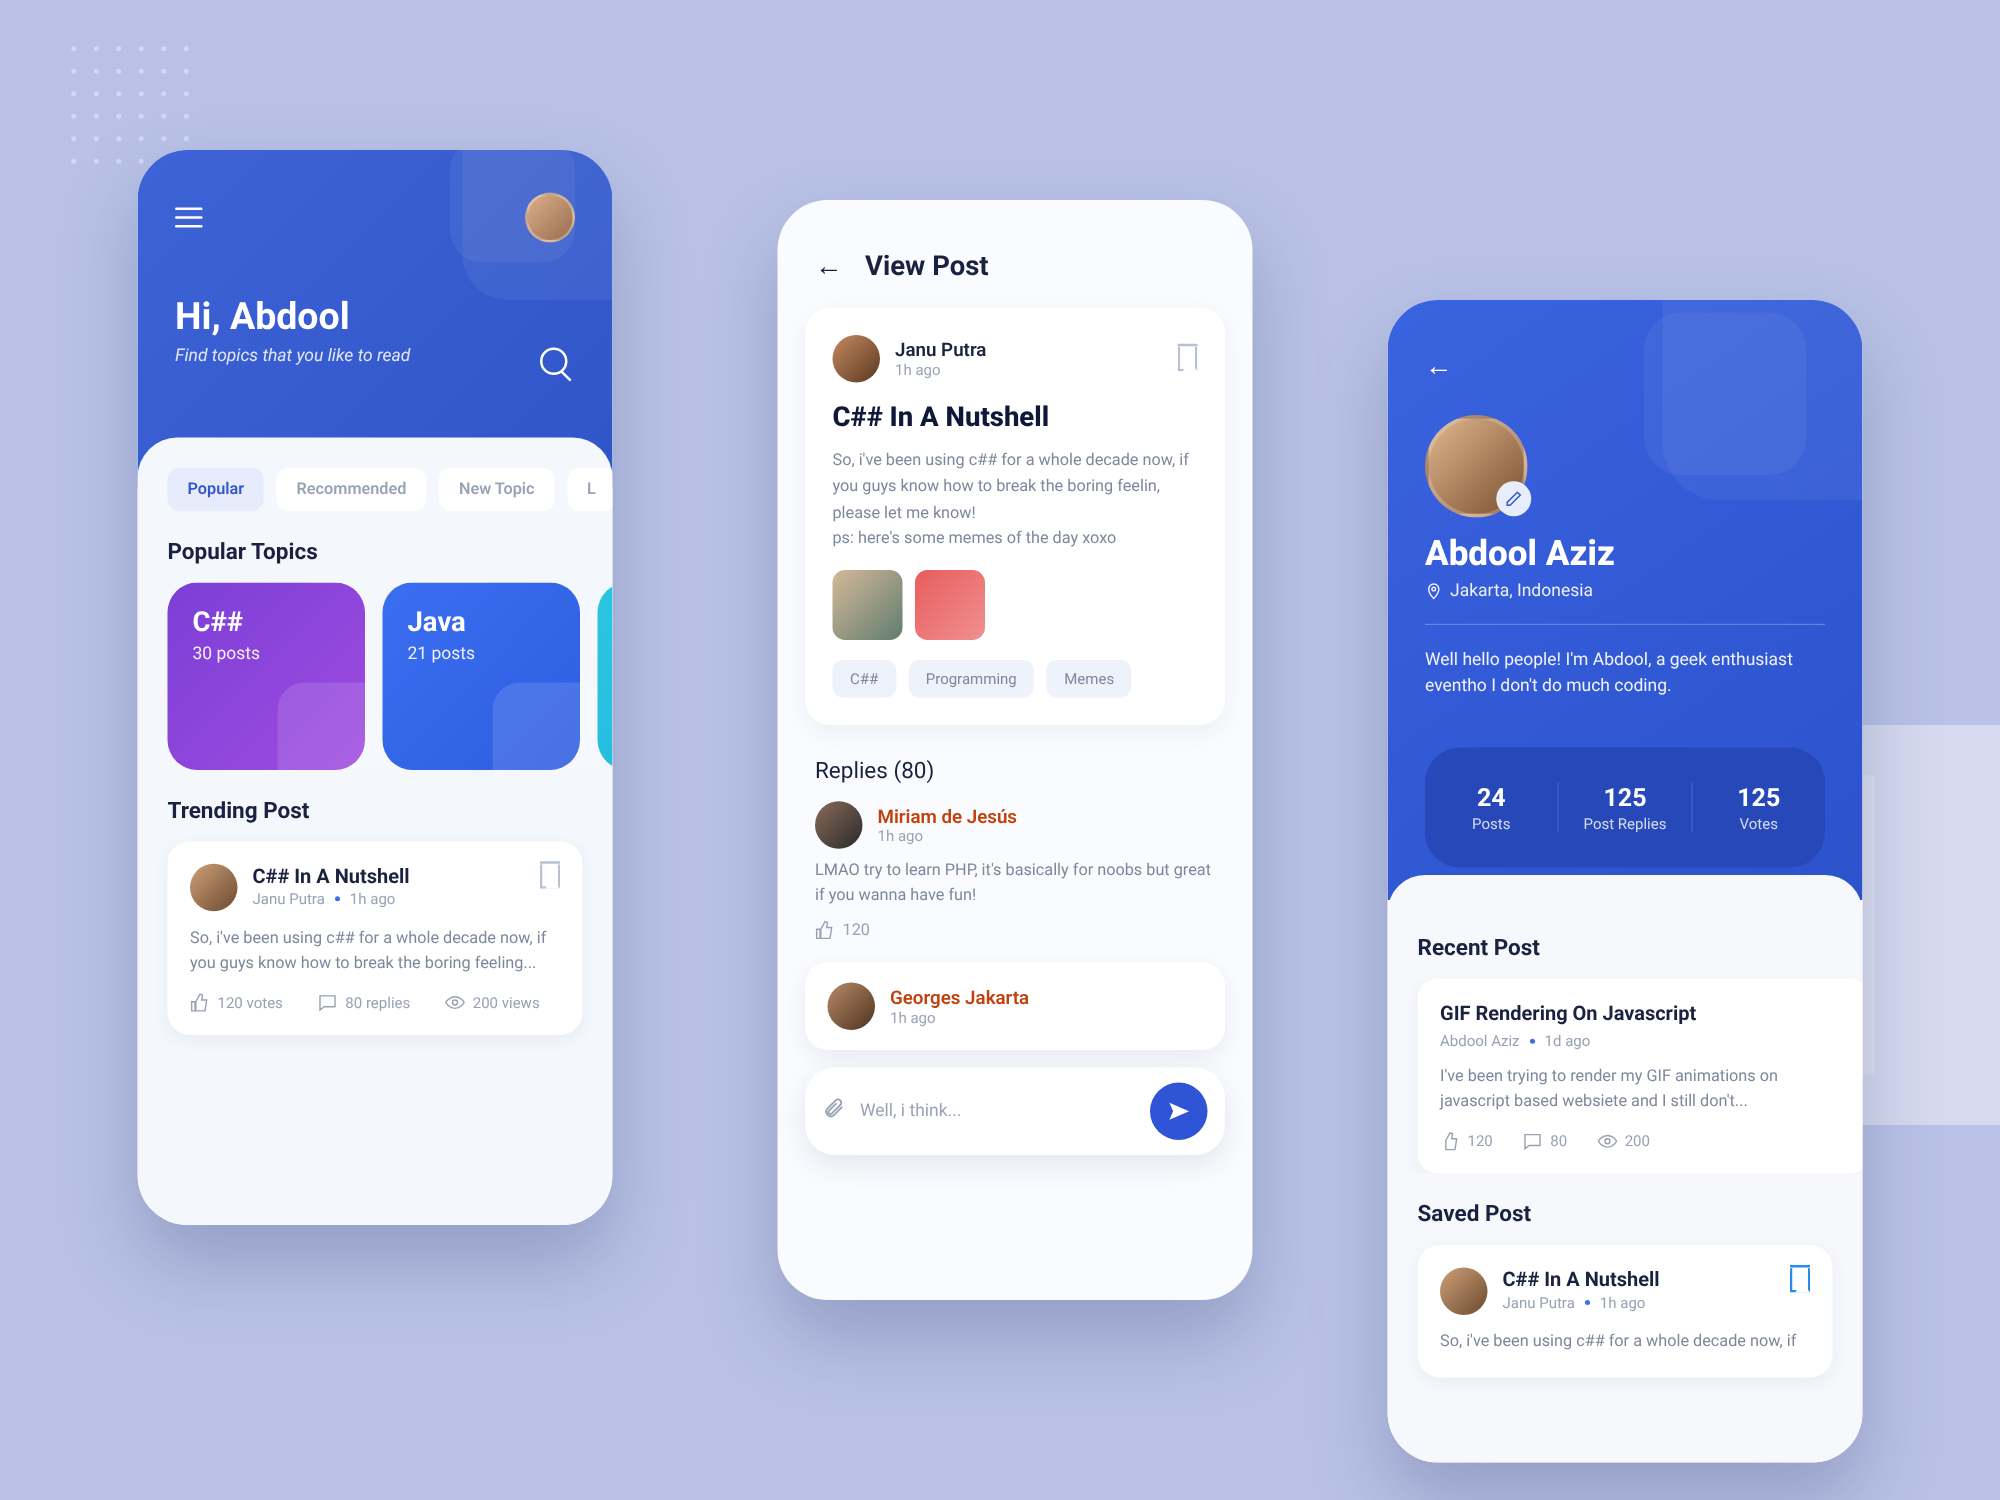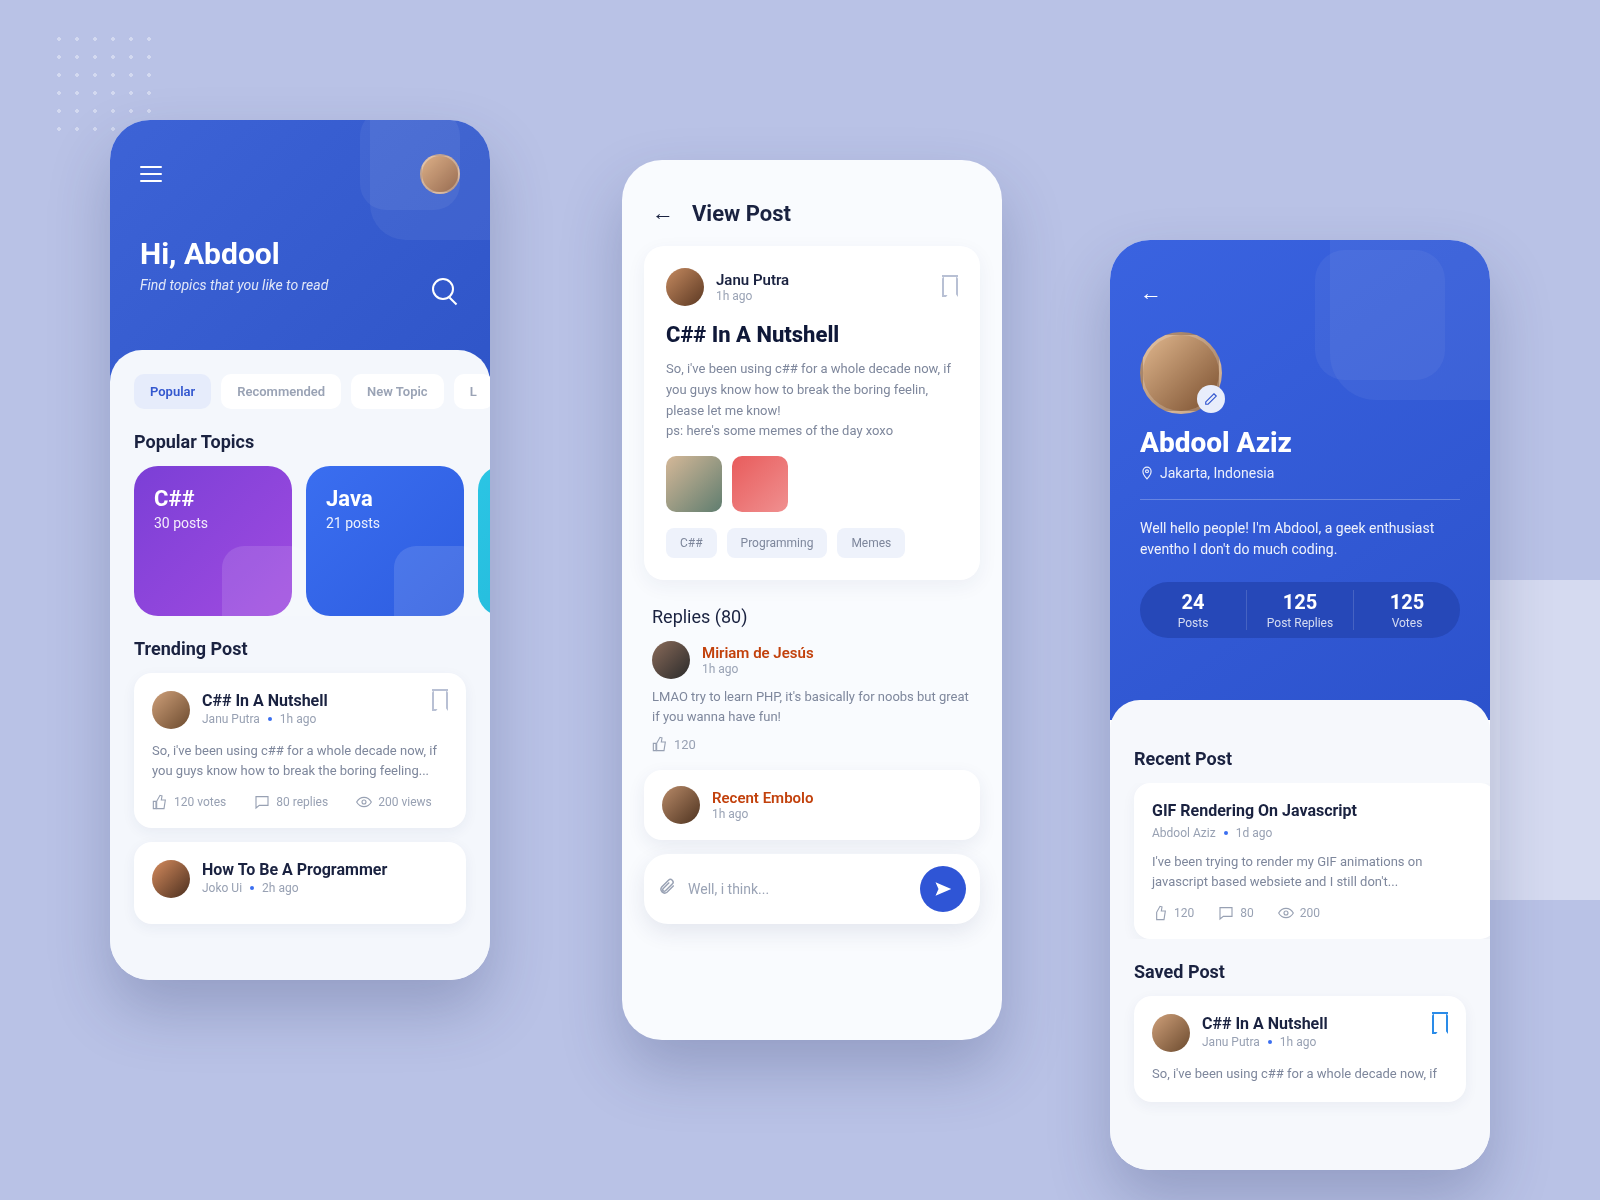--- a/index.html
+++ b/index.html
@@ -115,21 +115,21 @@
   
   .hdr3{height:480px;background:linear-gradient(145deg,#3a63e0,#2c52cc);padding:40px 30px 0;color:#fff;position:relative;}
   .hdr3 .d1{position:absolute;top:-60px;right:-60px;width:220px;height:220px;border-radius:46px;background:rgba(255,255,255,0.05);}
   .hdr3 .d2{position:absolute;top:10px;right:45px;width:130px;height:130px;border-radius:30px;background:rgba(255,255,255,0.05);}
   .big-av{width:82px;height:82px;border-radius:50%;background:linear-gradient(135deg,#e0b78e,#7a4f2f);margin-top:26px;position:relative;border:3px solid rgba(255,255,255,0.2);}
   .edit-badge{position:absolute;bottom:-2px;right:-6px;width:28px;height:28px;border-radius:50%;background:#e8edfb;display:flex;align-items:center;justify-content:center;}
   .prof-name{font-size:28px;font-weight:800;margin-top:12px;}
   .loc{display:flex;align-items:center;gap:6px;font-size:14px;opacity:0.9;margin-top:6px;}
   .divider{height:1px;background:rgba(255,255,255,0.25);margin:18px 0;}
   .bio{font-size:14px;opacity:0.92;line-height:1.5;}
-  .stat-bar{display:flex;background:#2648b8;border-radius:28px;margin-top:22px;padding:8px 0;}
+  .stat-bar{display:flex;background:#2648b8;border-radius:28px;margin-top:38px;padding:28px 0;}
   .sb-item{flex:1;text-align:center;color:#fff;border-right:1px solid rgba(255,255,255,0.15);}
   .sb-item:last-child{border:none;}
   .sb-num{font-size:20px;font-weight:700;}
   .sb-lbl{font-size:12px;opacity:0.8;margin-top:2px;}
   .sheet3{background:#f6f8fc;border-radius:30px 30px 0 0;margin-top:-20px;padding:26px 0 0;position:relative;min-height:470px;}
   .rp-row{display:flex;gap:14px;padding:0 24px;overflow:hidden;}
   .rp-card{width:362px;background:#fff;border-radius:16px;padding:18px;flex-shrink:0;box-shadow:0 4px 14px rgba(40,50,100,0.05);}
   .rp-title{font-size:16px;font-weight:700;color:#1a2240;}
 
 </style>
@@ -218,33 +218,20 @@
         <div class="stat">
           <span class="ic eye"><svg viewBox="0 0 24 24">
                 <path d="M1 12s4-7 11-7 11 7 11 7-4 7-11 7S1 12 1 12z"></path>
                 <circle cx="12" cy="12" r="3"></circle>
               </svg></span>
           <span>200 views</span>
         </div>
       </div>
     </div>
 
-    <div class="post-card" style="padding-bottom:26px;">
-      <div class="pc-head">
-        <div class="av" style="background:linear-gradient(135deg,#d68c5e,#4a2e1e);"></div>
-        <div>
-          <div class="pc-title">How To Be A Programmer</div>
-          <div class="meta">
-            <span>Joko Ui</span>
-            <span class="dot"></span>
-            <span>2h ago</span>
-          </div>
-        </div>
-      </div>
-    </div>
   </div>
 </div>
 
 <div class="phone phone2">
   <div class="hdr2">
     <div class="back-ic">←</div>
     <div class="hdr2-title">View Post</div>
   </div>
 
   <div class="big-card">
@@ -289,21 +276,21 @@
             <path d="M2 11h4v11H2z"></path>
           </svg></span>
       <span>120</span>
     </div>
   </div>
 
   <div class="reply-card">
     <div class="author-row">
       <div class="av" style="background:linear-gradient(135deg,#b88a68,#4e3320);"></div>
       <div>
-        <div class="reply-name">Recent Embolo</div>
+        <div class="reply-name">Georges Jakarta</div>
         <div class="time">1h ago</div>
       </div>
     </div>
   </div>
 
   <div class="composer">
     <div class="clip">
       <svg width="18" height="18" viewBox="0 0 24 24" fill="none" stroke="#9aa3b5" stroke-width="2">
           <path d="M21 10l-9 9a5 5 0 01-7-7l9-9a3.5 3.5 0 015 5l-9 9a2 2 0 01-3-3l8-8"></path>
         </svg>

